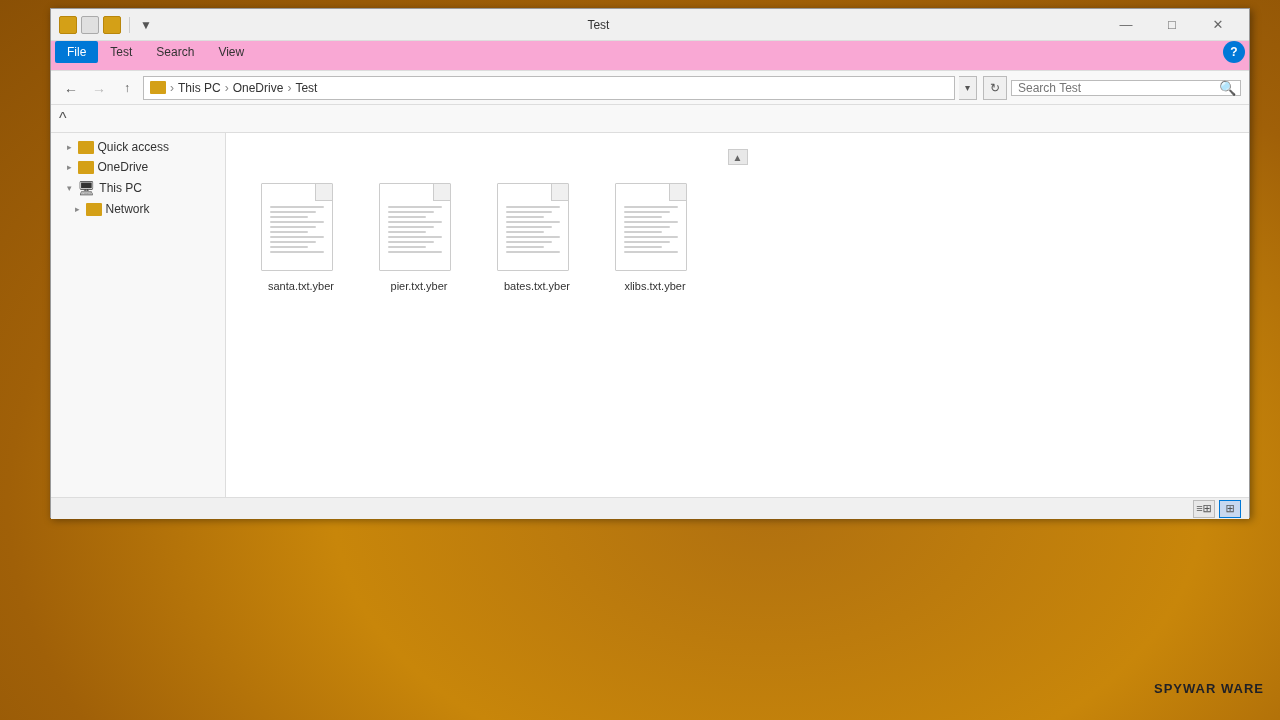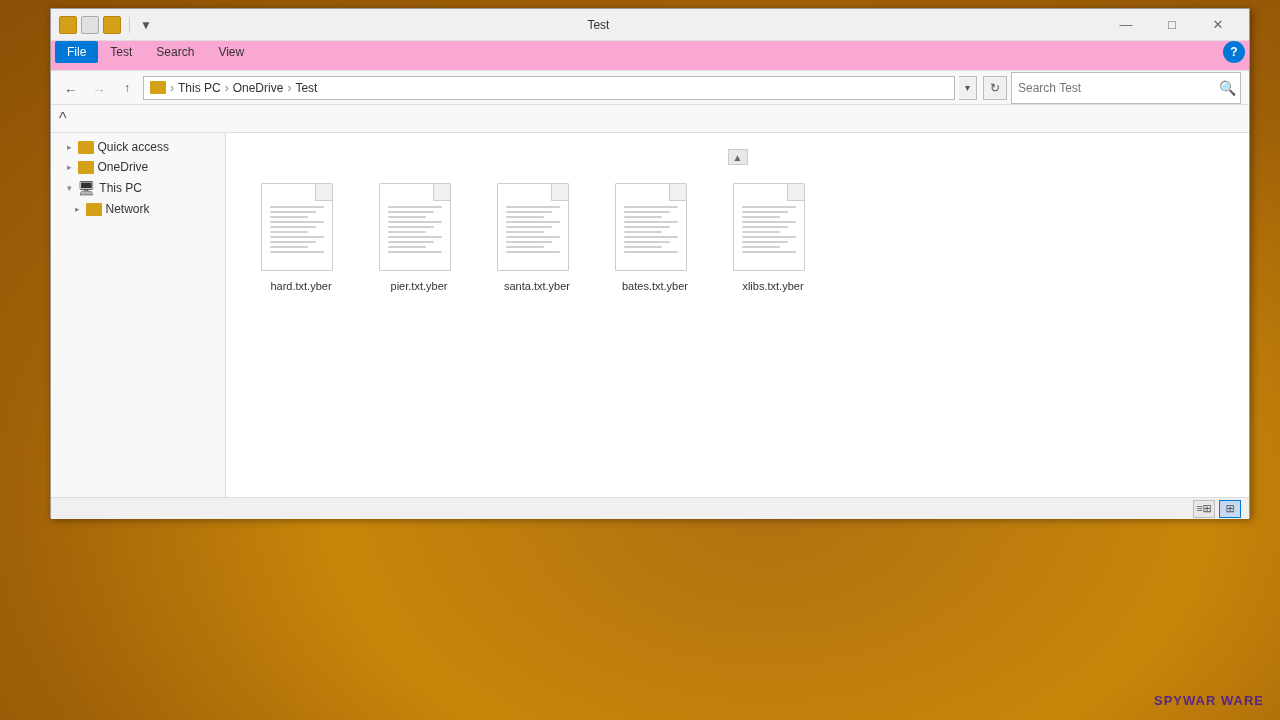--- a/index.html
+++ b/index.html
@@ -16,23 +16,23 @@
     .bg-texture {
       position: absolute;
       inset: 0;
       background: radial-gradient(ellipse at 60% 70%, #b07010 0%, #c8860a 40%, #a06008 70%, #8a5005 100%);
       z-index: 0;
     }
 
     
     .watermark {
       position: absolute;
-      bottom: 12px;
+      bottom: 24px;
       right: 16px;
-      color: #4c1d95;
+      color: #0f172a;
       font-size: 13px;
       font-weight: bold;
       letter-spacing: 1px;
       z-index: 10;
       opacity: 0.9;
     }
 
     
     .explorer-window {
       position: absolute;
@@ -256,21 +256,21 @@
       align-items: center;
       justify-content: center;
       font-size: 12px;
       color: #555;
       margin-left: 2px;
     }
 
     .search-box {
       display: flex;
       align-items: center;
-      height: 32px;
+      height: 16px;
       border: 1px solid #bbb;
       background: white;
       width: 230px;
     }
 
     .search-input {
       flex: 1;
       border: none;
       outline: none;
       font-size: 12px;
@@ -568,38 +568,38 @@
         <span>Network</span>
       </div>
     </div>
 
     <div class="files-area">
       <div class="scroll-up">
         <div class="scroll-up-btn">▲</div>
       </div>
       <div class="files-grid" id="files-grid">
 
-      <div class="file-item">
+          <div class="file-item">
             <div class="file-icon">
               <div class="doc-icon">
                 <div class="doc-lines">
                   <div class="doc-line"></div>
                   <div class="doc-line medium"></div>
                   <div class="doc-line short"></div>
                   <div class="doc-line"></div>
                   <div class="doc-line medium"></div>
                   <div class="doc-line short"></div>
                   <div class="doc-line"></div>
                   <div class="doc-line medium"></div>
                   <div class="doc-line short"></div>
                   <div class="doc-line"></div>
                 </div>
               </div>
             </div>
-            <div class="file-name">hard.txt.yber</div>
+            <div class="file-name">santa.txt.yber</div>
           </div>
           <div class="file-item">
             <div class="file-icon">
               <div class="doc-icon">
                 <div class="doc-lines">
                   <div class="doc-line"></div>
                   <div class="doc-line medium"></div>
                   <div class="doc-line short"></div>
                   <div class="doc-line"></div>
                   <div class="doc-line medium"></div>
@@ -623,39 +623,20 @@
                   <div class="doc-line"></div>
                   <div class="doc-line medium"></div>
                   <div class="doc-line short"></div>
                   <div class="doc-line"></div>
                   <div class="doc-line medium"></div>
                   <div class="doc-line short"></div>
                   <div class="doc-line"></div>
                 </div>
               </div>
             </div>
-            <div class="file-name">santa.txt.yber</div>
-          </div>
-          <div class="file-item">
-            <div class="file-icon">
-              <div class="doc-icon">
-                <div class="doc-lines">
-                  <div class="doc-line"></div>
-                  <div class="doc-line medium"></div>
-                  <div class="doc-line short"></div>
-                  <div class="doc-line"></div>
-                  <div class="doc-line medium"></div>
-                  <div class="doc-line short"></div>
-                  <div class="doc-line"></div>
-                  <div class="doc-line medium"></div>
-                  <div class="doc-line short"></div>
-                  <div class="doc-line"></div>
-                </div>
-              </div>
-            </div>
             <div class="file-name">bates.txt.yber</div>
           </div>
           <div class="file-item">
             <div class="file-icon">
               <div class="doc-icon">
                 <div class="doc-lines">
                   <div class="doc-line"></div>
                   <div class="doc-line medium"></div>
                   <div class="doc-line short"></div>
                   <div class="doc-line"></div>

